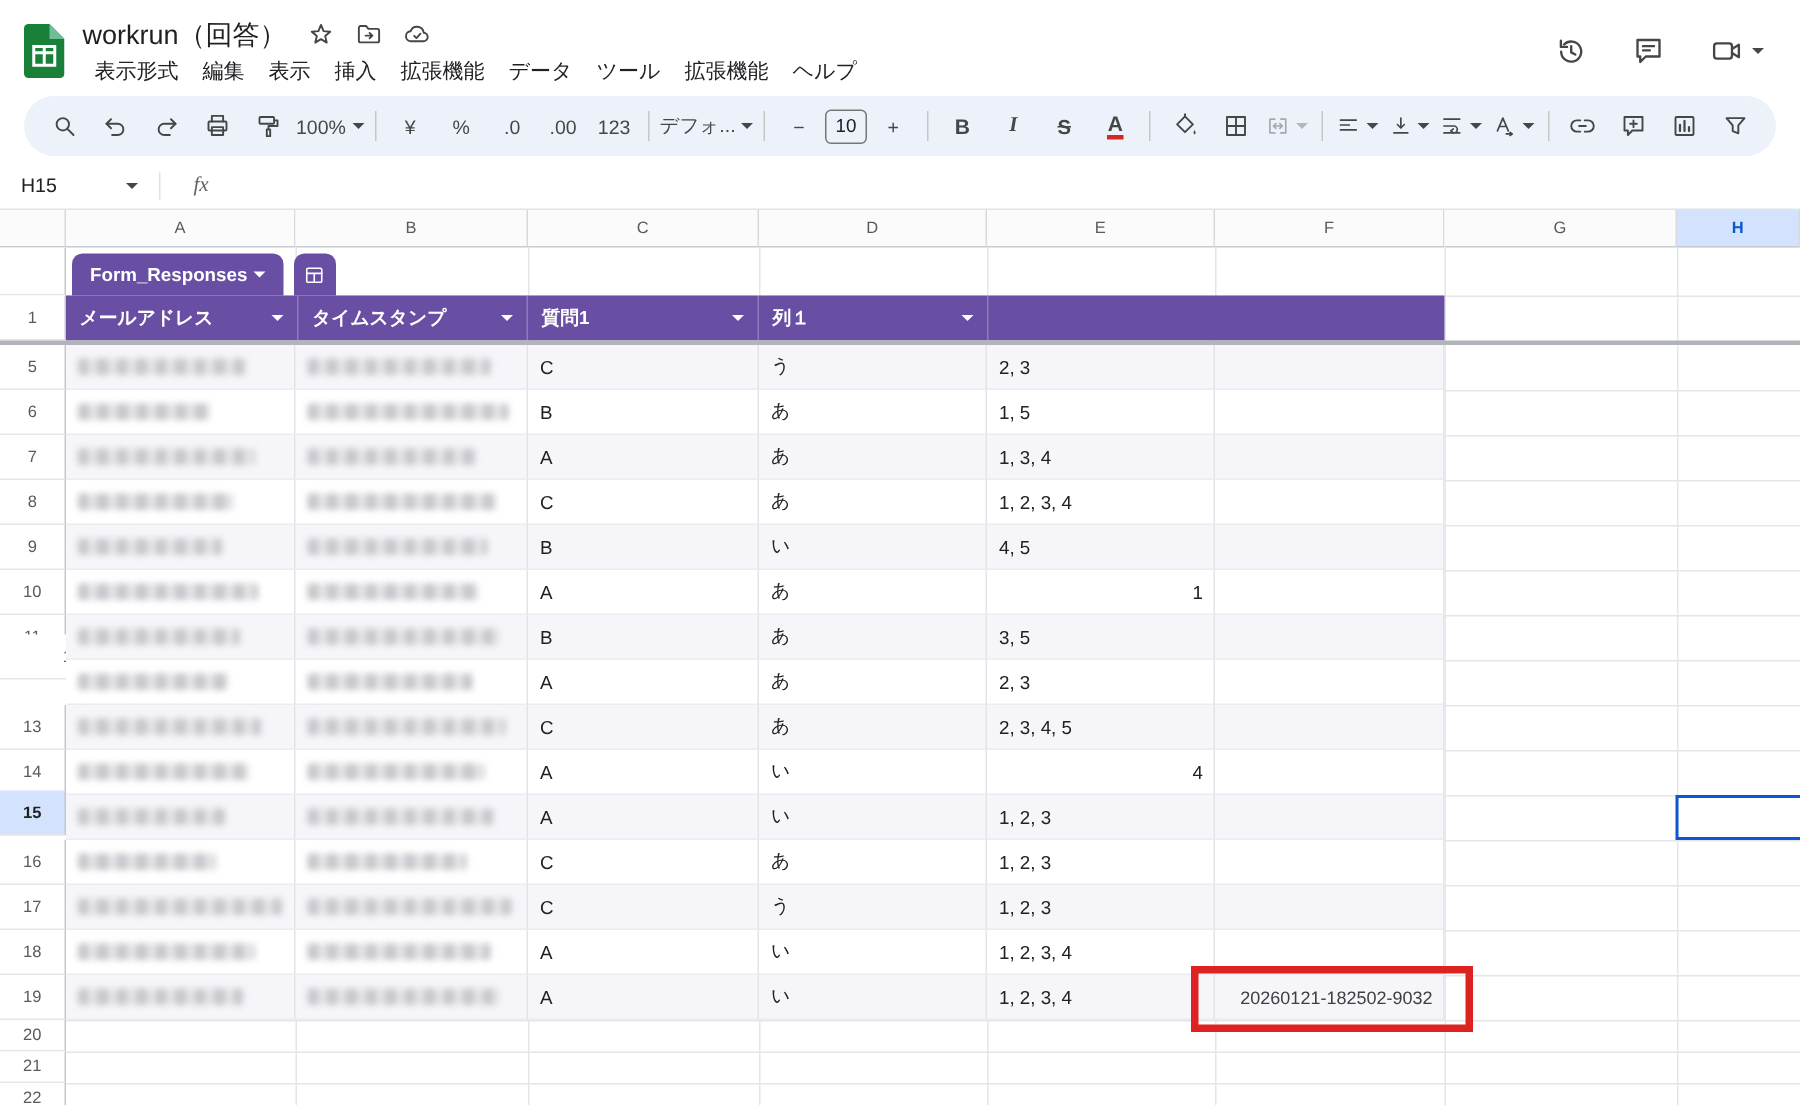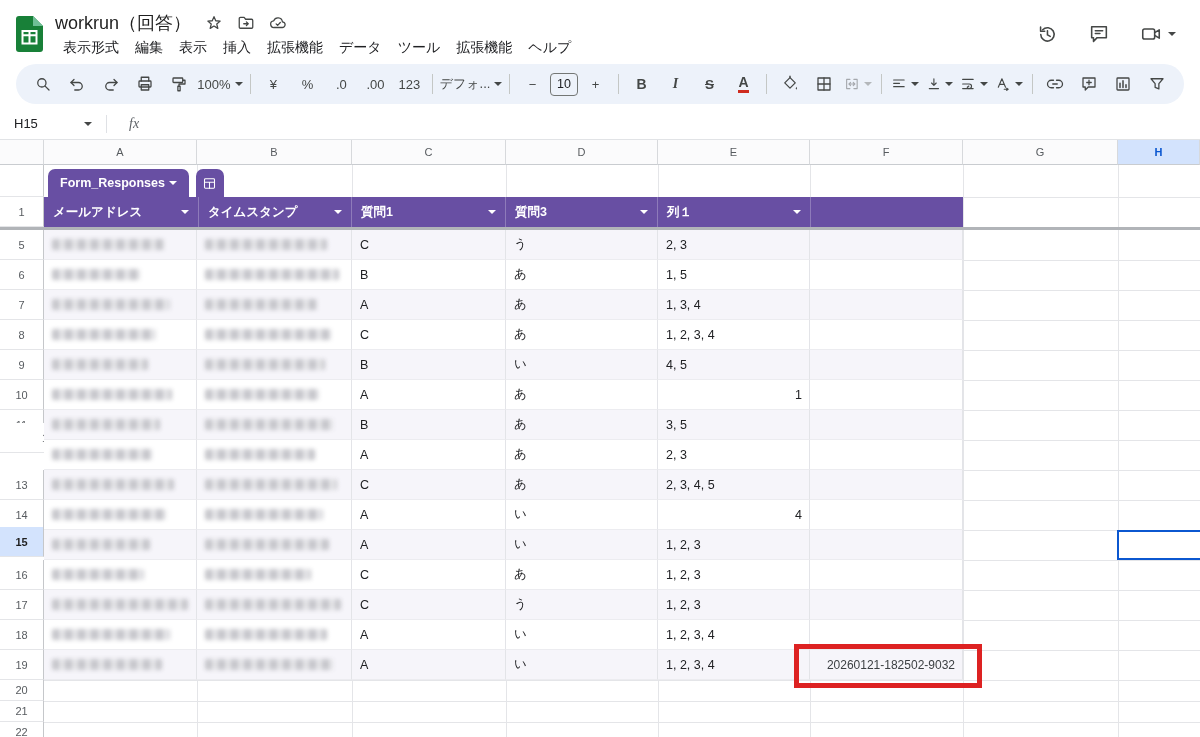--- a/index.html
+++ b/index.html
@@ -364,24 +364,20 @@
             <span class="caret w"></span>
           </div>
           <div class="t-hcell" style="width: 153px;">
             <span>タイムスタンプ</span>
             <span class="caret w"></span>
           </div>
           <div class="t-hcell" style="width: 154px;">
             <span>質問1</span>
             <span class="caret w"></span>
           </div>
-          <div class="t-hcell" style="width: 152px;">
-            <span>質問3</span>
-            <span class="caret w"></span>
-          </div>
           <div class="t-hcell" style="width: 153px;">
             <span>列１</span>
             <span class="caret w"></span>
           </div>
         </div>
         <div class="t-row" style="top: 65px; background: rgb(246, 245, 250);">
           <div class="t-cell" style="width: 153px;">
             <div class="redact" style="width: 112px;"></div>
           </div>
           <div class="t-cell" style="width: 155px;">

